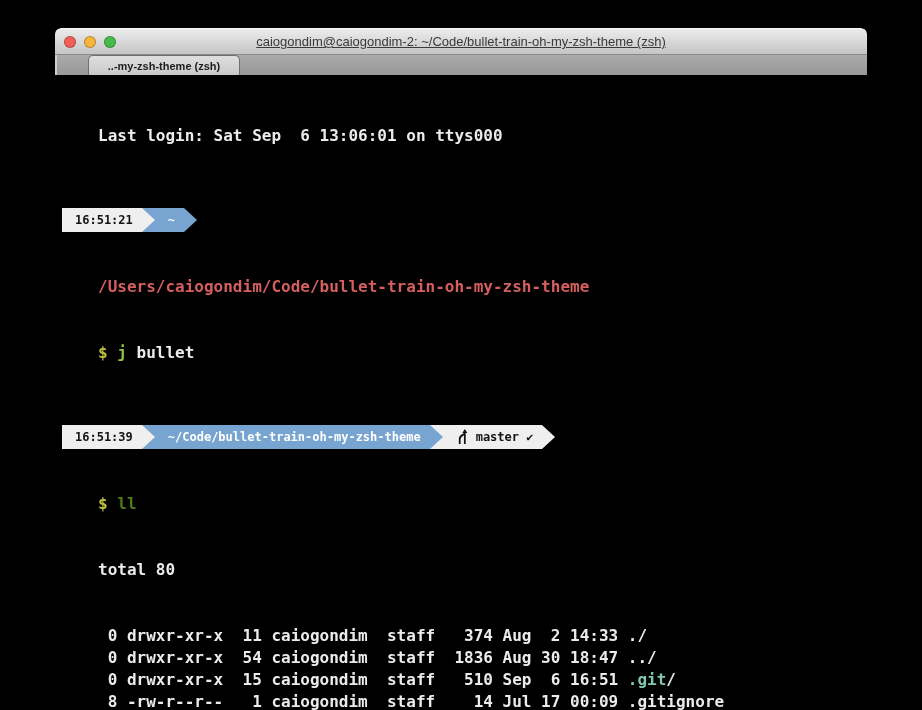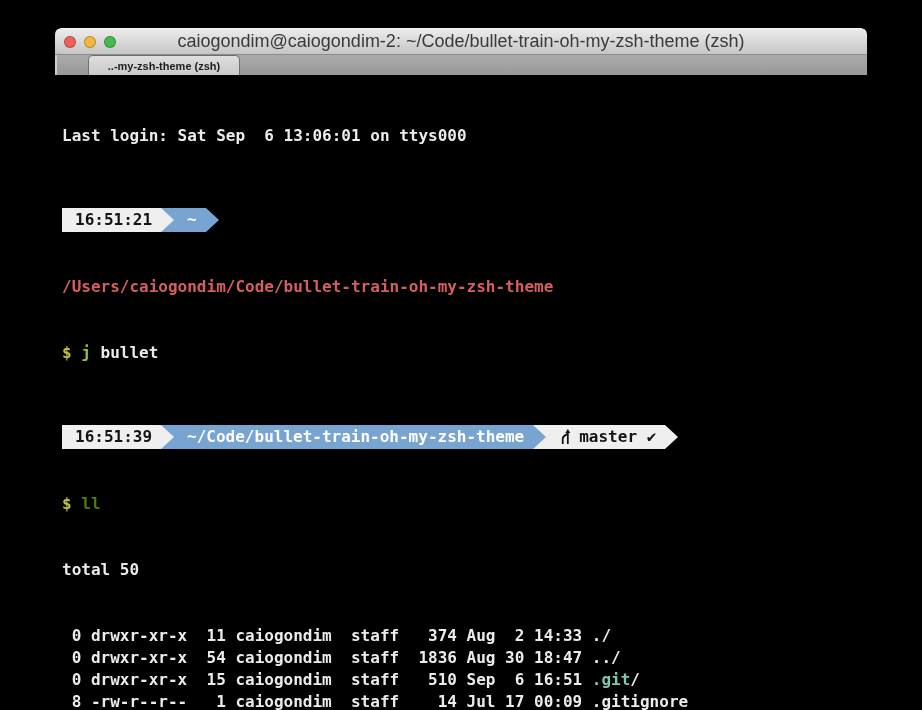--- a/index.html
+++ b/index.html
@@ -17,22 +17,22 @@
     position:relative; height:27px;
     background:linear-gradient(#ececec,#c5c5c5);
     border-bottom:1px solid #8a8a8a;
     border-top:1px solid #f6f6f6;
     border-radius:6px 6px 0 0;
     display:flex; align-items:center;
   }
   .lights { position:absolute; left:9px; top:0; height:100%; display:flex; align-items:center; gap:8px; }
   .light { width:12px; height:12px; border-radius:50%; border:1px solid rgba(0,0,0,.25); }
   .titletext {
-    width:100%; text-align:center; font-size:18px; color:#3a3a3a;
-    white-space:nowrap; overflow:hidden; text-overflow:ellipsis; padding:0 90px;
+    width:100%; text-align:center; font-size:13px; color:#3a3a3a;
+    white-space:nowrap; overflow:hidden; text-overflow:ellipsis; padding:0 90px;text-decoration:underline;
   }
   
   .tabbar {
     position:relative; height:22px;
     background:linear-gradient(#ababab,#989898);
     border-bottom:2px solid #000;
     box-shadow:inset 2px 0 0 #cfcfcf;
     text-align:right;
   }
   .tab {
@@ -43,23 +43,23 @@
     display:flex; align-items:center; justify-content:center;
     font-size:11px; font-weight:bold; color:#1c1c1c; white-space:nowrap;
   }
   
   .term {
     padding:4px 0 0 7px; background:#000;
     font-family:"DejaVu Sans Mono", monospace;
     font-size:16px; font-weight:bold; line-height:22px;
     white-space:pre; color:#ebebeb;
   }
-  .line { height:22px; }
+  .line { height:22px;margin-left:36px; }
   .bar { margin-top:17px; height:24px; display:flex; align-items:stretch; }
-  .seg { display:flex; align-items:center; padding:0 9px 0 13px; font-size:16px; }
+  .seg { display:flex; align-items:center; padding:0 9px 0 13px; font-size:12px; }
   .sep { width:13px; height:24px; position:relative; flex:none; }
   .sep i {
     position:absolute; left:0; top:0; width:0; height:0; display:block;
     border-top:12px solid transparent; border-bottom:12px solid transparent;
     border-left:13px solid transparent;
   }
   .git-ic { margin-right:7px; display:inline-block; }
 </style>
 </head>
 <body>
@@ -88,20 +88,20 @@
       <div class="line" style="color:#d55f5f">/Users/caiogondim/Code/bullet-train-oh-my-zsh-theme</div>
       <div class="line" id="cmd-0"><span style="color: rgb(194, 195, 63);">$</span><span style="color: rgb(147, 193, 63);"> j</span><span style="color: rgb(235, 235, 235);"> bullet</span></div>
       <div id="prompt-1" class="bar"><span class="seg" style="background: rgb(239, 239, 239); color: rgb(20, 20, 20);">16:51:39</span><span class="sep" style="background: rgb(119, 164, 209);"><i style="border-left-color: rgb(239, 239, 239);"></i></span><span class="seg" style="background: rgb(119, 164, 209); color: rgb(255, 255, 255);">~/Code/bullet-train-oh-my-zsh-theme</span><span class="sep" style="background: rgb(239, 239, 239);"><i style="border-left-color: rgb(119, 164, 209);"></i></span><span class="seg" style="background: rgb(239, 239, 239); color: rgb(20, 20, 20);"><svg class="git-ic" width="13" height="19" viewBox="0 0 14 20">
               <g fill="none" stroke="#141414" stroke-width="1.9">
                 <path d="M9.5 4.5 V17"></path>
                 <path d="M4 17 v-5.5 c0 -3.5 3 -4 5.5 -5.5"></path>
               </g>
               <path d="M6.8 5.2 h5.4 L9.5 0.8 z" fill="#141414"></path>
             </svg><span>master </span><span>✔</span></span><span class="sep" style="background: transparent;"><i style="border-left-color: rgb(239, 239, 239);"></i></span></div>
       <div class="line" id="cmd-1"><span style="color: rgb(194, 195, 63);">$</span><span style="color: #4d7c0f;"> ll</span></div>
-      <div class="line">total 50</div>
+      <div class="line">total 80</div>
       <div id="listing"><div class="line"><span> 0 drwxr-xr-x  11 caiogondim  staff   374 Aug  2 14:33 </span><span style="color: rgb(235, 235, 235);">./</span></div><div class="line"><span> 0 drwxr-xr-x  54 caiogondim  staff  1836 Aug 30 18:47 </span><span style="color: rgb(235, 235, 235);">../</span></div><div class="line"><span> 0 drwxr-xr-x  15 caiogondim  staff   510 Sep  6 16:51 </span><span style="color: rgb(130, 199, 178);">.git</span><span>/</span></div><div class="line"><span> 8 -rw-r--r--   1 caiogondim  staff    14 Jul 17 00:09 </span><span style="color: rgb(235, 235, 235);">.gitignore</span></div></div>
       
       
     </div>
 
   </div>
 </div>
 
 </body></html>

